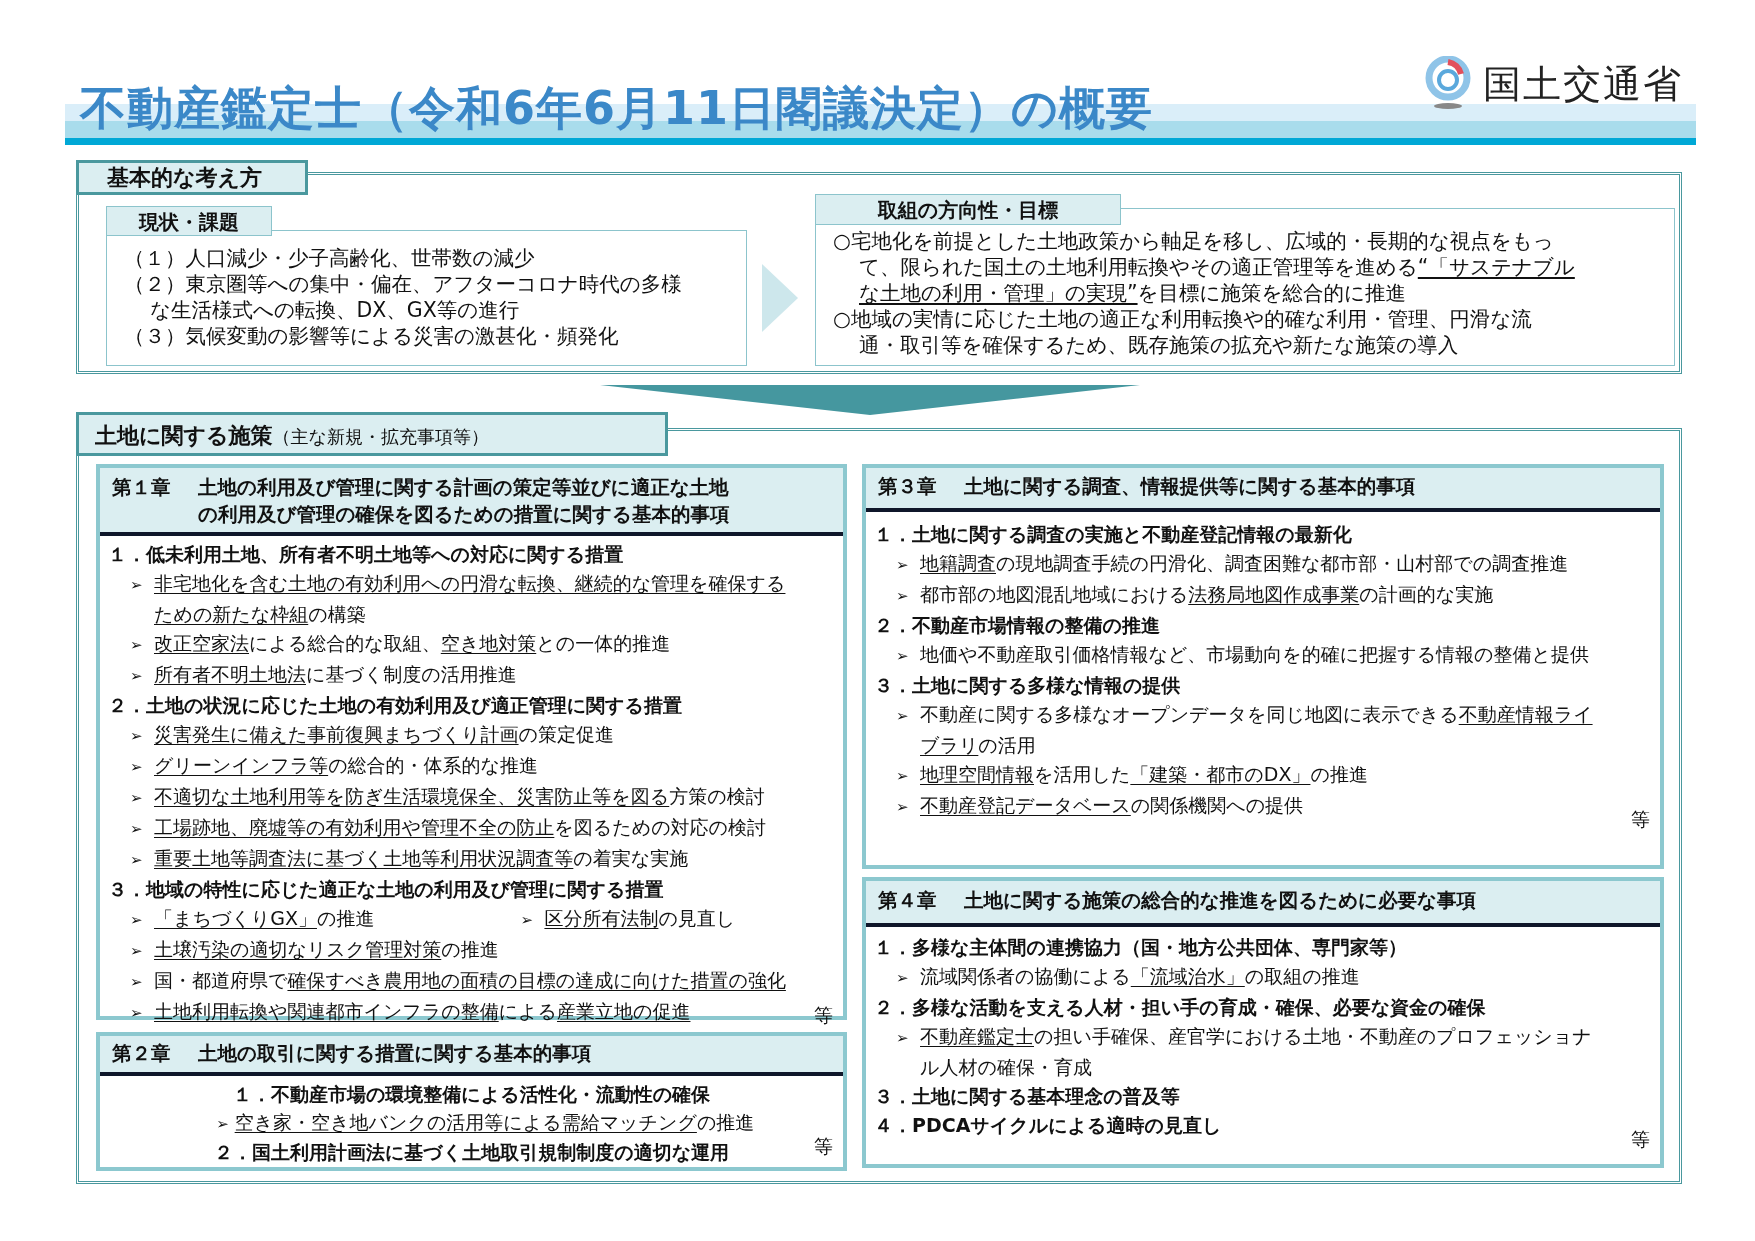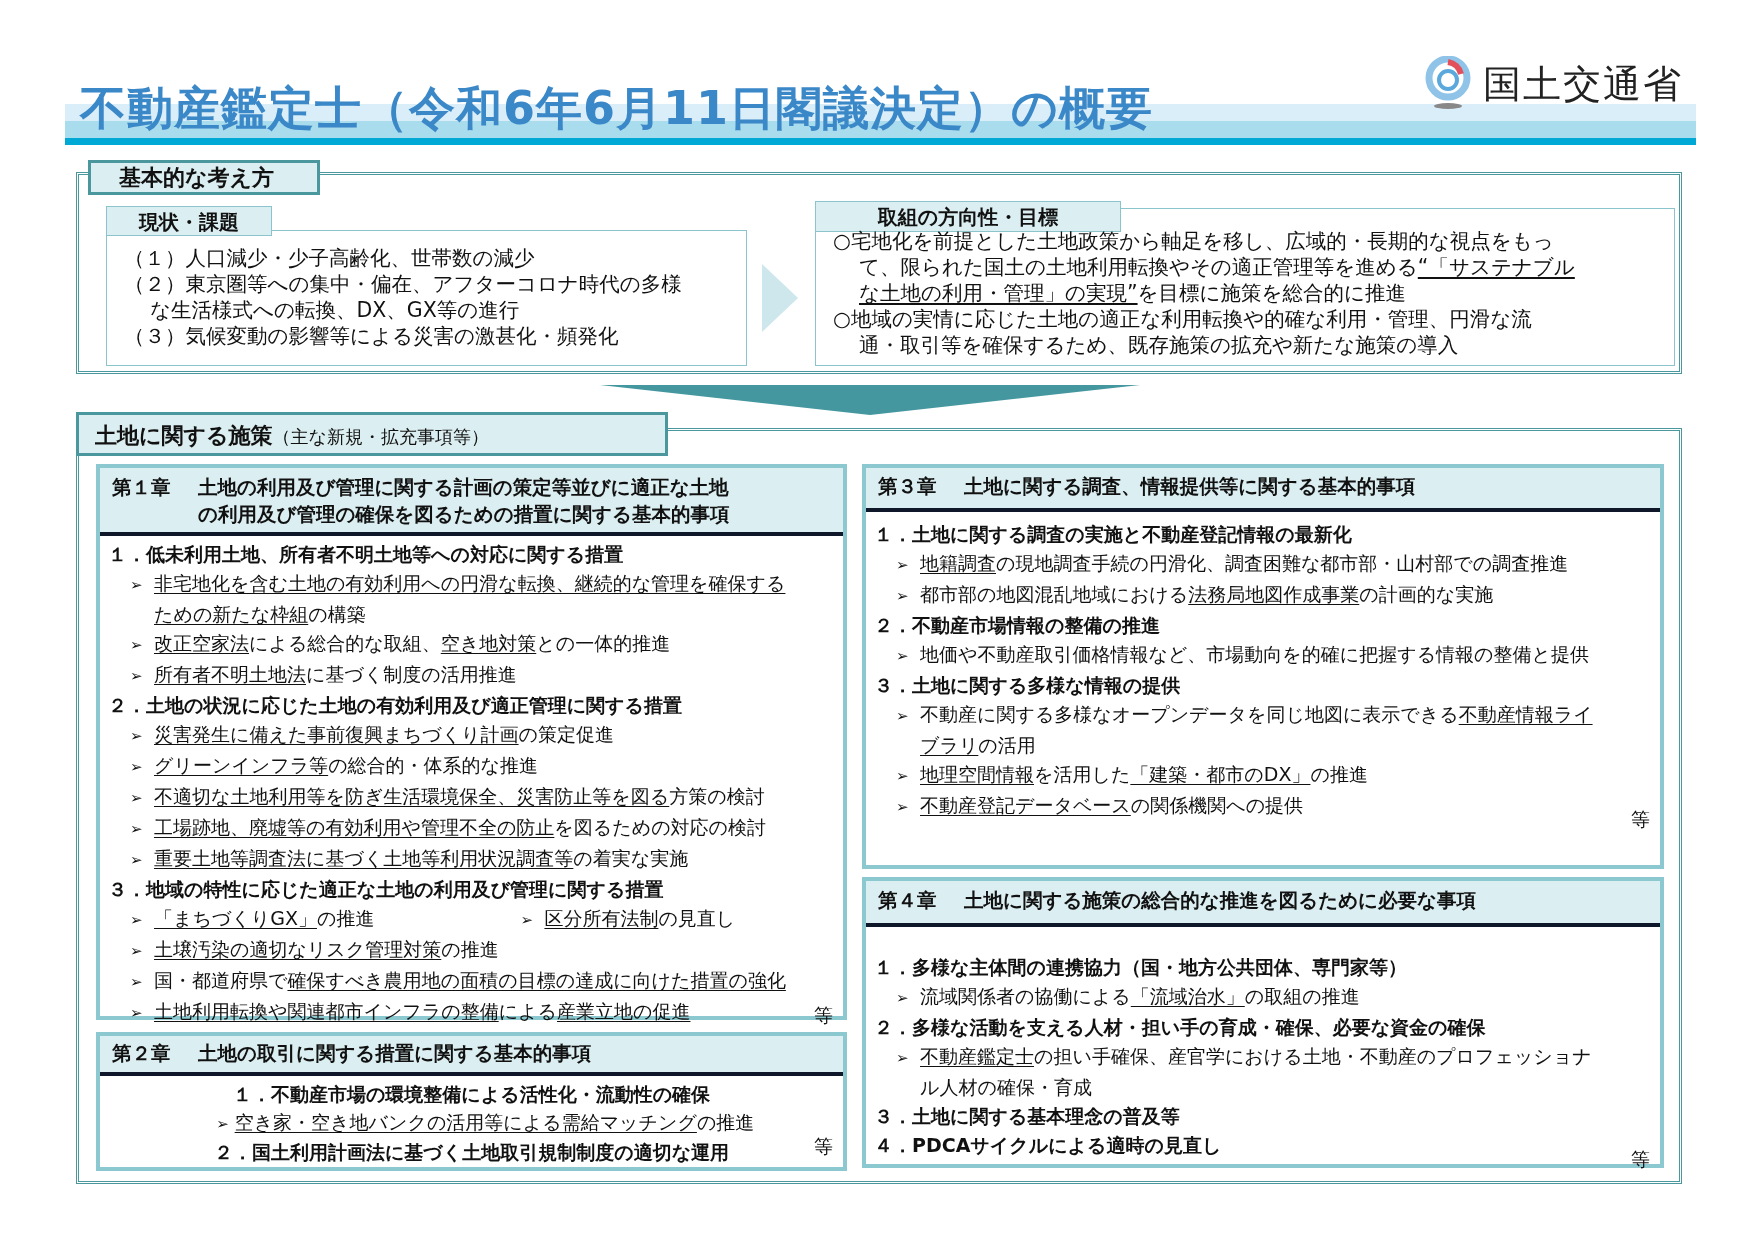--- a/index.html
+++ b/index.html
@@ -60,35 +60,35 @@
       <circle cx="23" cy="22" r="19" fill="none" stroke="#8fc4e8" stroke-width="7"></circle>
       <path d="M23 6 A16 16 0 0 1 36 18" fill="none" stroke="#e2505c" stroke-width="6"></path>
       <circle cx="23" cy="24" r="9" fill="none" stroke="#5aa8dc" stroke-width="4"></circle>
       <ellipse cx="23" cy="50" rx="14" ry="3" fill="#888"></ellipse>
     </svg>
   </div>
   <span class="logo-text">国土交通省</span>
 </div>
 
 <div class="frame" style="left:76px;top:172px;width:1606px;height:202px;"></div>
-<div class="tab-label" style="left:76px;top:160px;width:232px;height:35px;font-size:22px;padding:0 0 0 28px;line-height:29px;margin-left:12px;">基本的な考え方</div>
+<div class="tab-label" style="left:76px;top:160px;width:232px;height:35px;font-size:22px;padding:0 0 0 28px;line-height:29px;">基本的な考え方</div>
 
 <div class="sub-box" style="left:106px;top:230px;width:641px;height:136px;"></div>
 <div class="sub-tab" style="left:106px;top:206px;width:166px;height:30px;">現状・課題</div>
 <div class="concept-text" style="position:absolute;left:124px;top:245px;">
   <div class="line">（１）人口減少・少子高齢化、世帯数の減少</div>
   <div class="line">（２）東京圏等への集中・偏在、アフターコロナ時代の多様</div>
   <div class="line indent">な生活様式への転換、DX、GX等の進行</div>
   <div class="line">（３）気候変動の影響等による災害の激甚化・頻発化</div>
 </div>
 
 <div class="arrow-right"></div>
 
 <div class="sub-box" style="left:815px;top:208px;width:860px;height:158px;"></div>
-<div class="sub-tab" style="left:815px;top:201px;width:306px;height:31px;">取組の方向性・目標</div>
+<div class="sub-tab" style="left:815px;top:194px;width:306px;height:31px;">取組の方向性・目標</div>
 <div class="concept-text" style="position:absolute;left:833px;top:228px;">
   <div class="line">○宅地化を前提とした土地政策から軸足を移し、広域的・長期的な視点をもっ</div>
   <div class="line indent"><span>て、限られた国土の土地利用転換やその適正管理等を進める</span><span class="u">“「サステナブル</span></div>
   <div class="line indent"><span class="u">な土地の利用・管理」の実現”</span><span>を目標に施策を総合的に推進</span></div>
   <div class="line">○地域の実情に応じた土地の適正な利用転換や的確な利用・管理、円滑な流</div>
   <div class="line indent">通・取引等を確保するため、既存施策の拡充や新たな施策の導入</div>
 </div>
 
 <div class="arrow-down"></div>
 
@@ -150,21 +150,21 @@
     <div class="bullet"><span class="mk">➢</span><span class="u">地理空間情報</span><span>を活用した</span><span class="u">「建築・都市のDX」</span><span>の推進</span></div>
     <div class="bullet"><span class="mk">➢</span><span class="u">不動産登記データベース</span><span>の関係機関への提供</span></div>
     <span class="etc" style="bottom:-8px;">等</span>
   </div>
 </div>
 
 <div class="chapter" style="left:862px;top:877px;width:802px;height:291px;">
   <div class="ch-head" style="height:46px;padding-top:6px;">
     <span class="cnum">第４章</span><span class="ctitle">土地に関する施策の総合的な推進を図るために必要な事項</span>
   </div>
-  <div class="ch-body" style="padding-top:26px;">
+  <div class="ch-body" style="padding-top:6px;">
     <div class="item-h">１．多様な主体間の連携協力（国・地方公共団体、専門家等）</div>
     <div class="bullet"><span class="mk">➢</span><span>流域関係者の協働による</span><span class="u">「流域治水」</span><span>の取組の推進</span></div>
     <div class="item-h">２．多様な活動を支える人材・担い手の育成・確保、必要な資金の確保</div>
     <div class="bullet"><span class="mk">➢</span><span class="u">不動産鑑定士</span><span>の担い手確保、産官学における土地・不動産のプロフェッショナ</span></div>
     <div class="cont">ル人材の確保・育成</div>
     <div class="item-h">３．土地に関する基本理念の普及等</div>
     <div class="item-h">４．PDCAサイクルによる適時の見直し</div>
     <span class="etc" style="bottom:-10px;">等</span>
   </div>
 </div>

